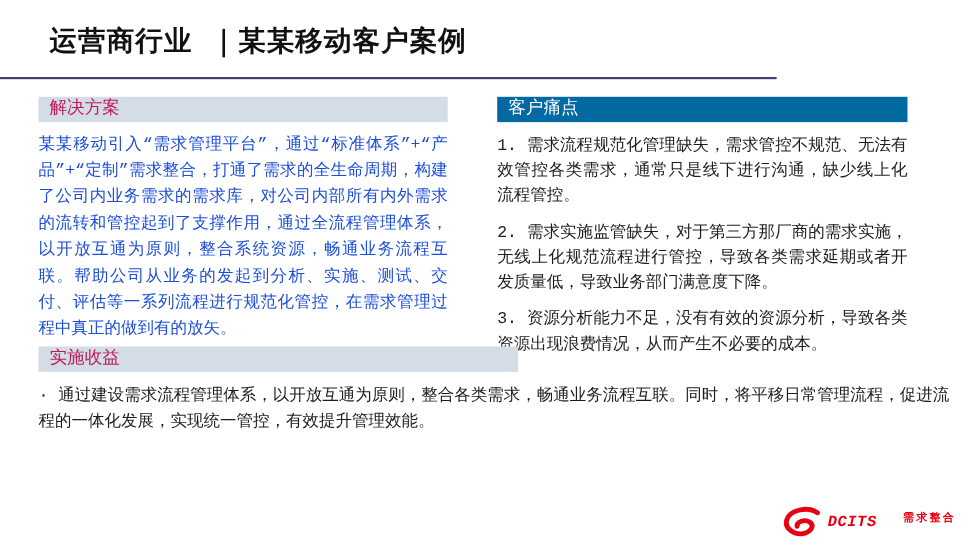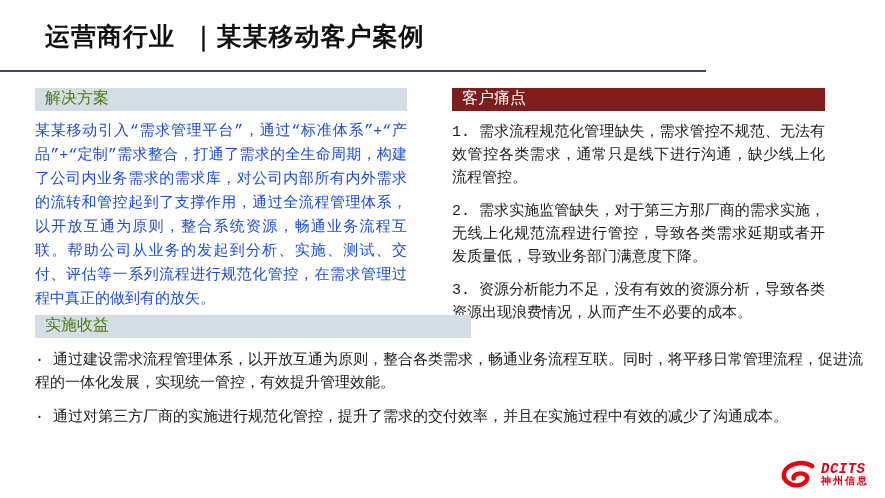--- a/index.html
+++ b/index.html
@@ -28,25 +28,25 @@
     top: 70px;
     width: 706px;
     height: 2px;
     background: #3f4075;
   }
   .section-header {
     font-size: 16px;
     line-height: 23px;
     height: 23px;
     padding-left: 10px;
-    color: #4d7c0f;
+    color: #be185d;
     background: #d4dde5;
   }
   .pain-header {
-    background: #7f1d1d;
+    background: #0369a1;
     color: #ffffff;
   }
   .solution-col {
     position: absolute;
     left: 35px;
     top: 88px;
     width: 372px;
   }
   .solution-body {
     margin-top: 9px;
@@ -83,21 +83,21 @@
   }
   .logo {
     position: absolute;
     right: 16px;
     bottom: 8px;
     display: flex;
     align-items: center;
     gap: 5px;
   }
   .logo-mark { width: 36px; height: 30px; }
-  .logo-text { display: flex; flex-direction: column; line-height: 1.05; }
+  .logo-text { display: flex; line-height: 1.05; gap: 24px; }
   .logo-name {
     font-size: 14px;
     font-weight: bold;
     font-style: italic;
     color: #e60012;
     letter-spacing: 0.5px;
   }
   .logo-sub {
     font-size: 10px;
     font-weight: bold;
@@ -122,26 +122,25 @@
   <div class="pain-col">
     <div class="section-header pain-header">客户痛点</div>
     <div class="pain-item">1.  需求流程规范化管理缺失，需求管控不规范、无法有效管控各类需求，通常只是线下进行沟通，缺少线上化流程管控。</div>
     <div class="pain-item">2.  需求实施监管缺失，对于第三方那厂商的需求实施，无线上化规范流程进行管控，导致各类需求延期或者开发质量低，导致业务部门满意度下降。</div>
     <div class="pain-item">3.  资源分析能力不足，没有有效的资源分析，导致各类资源出现浪费情况，从而产生不必要的成本。</div>
   </div>
 
   <div class="benefits-sec">
     <div class="section-header">实施收益</div>
     <div class="benefit-item">· 通过建设需求流程管理体系，以开放互通为原则，整合各类需求，畅通业务流程互联。同时，将平移日常管理流程，促进流程的一体化发展，实现统一管控，有效提升管理效能。</div>
-    <div class="benefit-item">· 通过对第三方厂商的实施进行规范化管控，提升了需求的交付效率，并且在实施过程中有效的减少了沟通成本。</div>
   </div>
 
   <div class="logo">
     <svg class="logo-mark" viewBox="0 0 40 34" xmlns="http://www.w3.org/2000/svg">
       <path d="M36 7 C26 0 8 4 4.5 14 C1.5 23 12 30 21 28.5 C29 27 33.5 20.5 28 16.5 C23 13.5 14.5 16 15 21" fill="none" stroke="#e60012" stroke-width="5" stroke-linecap="round"></path>
     </svg>
     <div class="logo-text">
       <span class="logo-name">DCITS</span>
-      <span class="logo-sub">神州信息</span>
+      <span class="logo-sub">需求整合</span>
     </div>
   </div>
 
 </div>
 
 </body></html>

